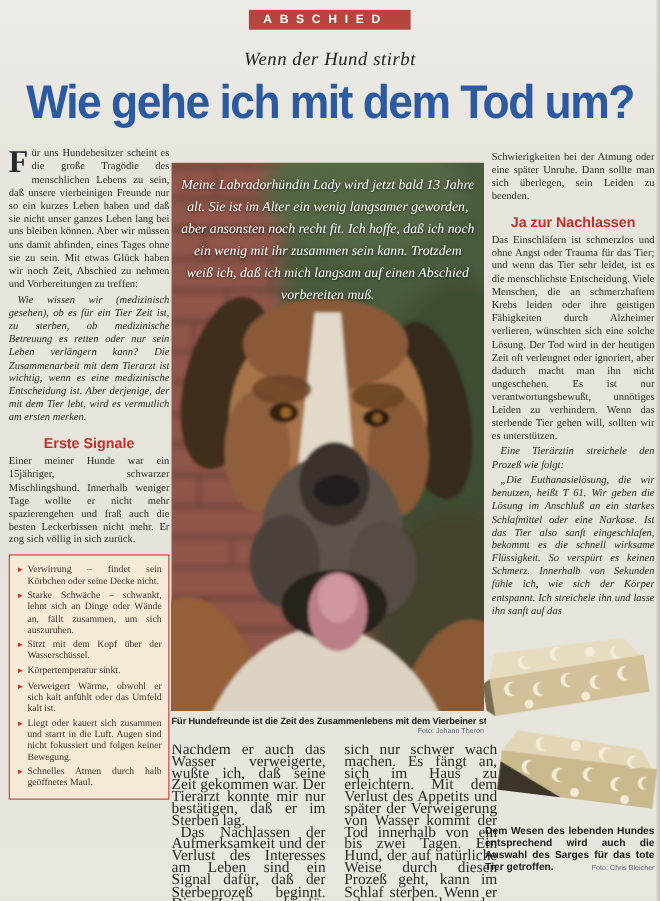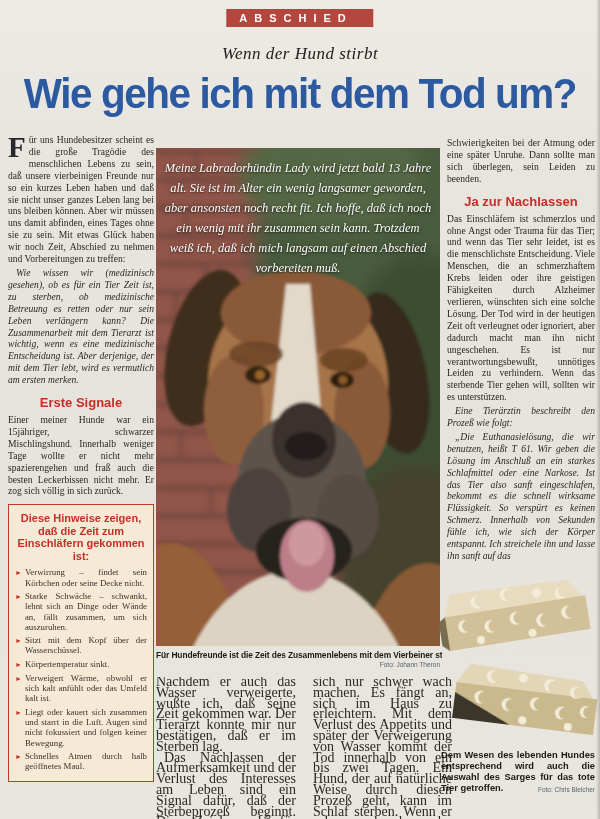--- a/index.html
+++ b/index.html
@@ -73,21 +73,20 @@
   <div class="subtitle">Wenn der Hund stirbt</div>
   <h1 class="headline">Wie gehe ich mit dem Tod um?</h1>
 
   <div class="col col-left">
     <p><span class="dropcap">F</span><span>ür uns Hundebesitzer scheint es die große Tragödie des menschlichen Lebens zu sein, daß unsere vierbeinigen Freunde nur so ein kurzes Leben haben und daß sie nicht unser ganzes Leben lang bei uns bleiben können. Aber wir müssen uns damit abfinden, eines Tages ohne sie zu sein. Mit etwas Glück haben wir noch Zeit, Abschied zu nehmen und Vorbereitungen zu treffen:</span></p>
     <p class="ind">Wie wissen wir (medizinisch gesehen), ob es für ein Tier Zeit ist, zu sterben, ob medizinische Betreuung es retten oder nur sein Leben verlängern kann? Die Zusammenarbeit mit dem Tierarzt ist wichtig, wenn es eine medizinische Entscheidung ist. Aber derjenige, der mit dem Tier lebt, wird es vermutlich am ersten merken.</p>
     <h3 class="redhead">Erste Signale</h3>
     <p>Einer meiner Hunde war ein 15jähriger, schwarzer Mischlingshund. Innerhalb weniger Tage wollte er nicht mehr spazierengehen und fraß auch die besten Leckerbissen nicht mehr. Er zog sich völlig in sich zurück.</p>
 
     <div class="hintbox">
-      <div class="hintbox-title">Diese Hinweise zeigen, daß die Zeit zum Einschläfern gekommen ist:</div>
       <ul>
         <li>
             <span class="arrow">►</span>
             <span>Verwirrung – findet sein Körbchen oder seine Decke nicht.</span>
           </li>
         <li>
             <span class="arrow">►</span>
             <span>Starke Schwäche – schwankt, lehnt sich an Dinge oder Wände an, fällt zusammen, um sich auszuruhen.</span>
           </li>
         <li>
@@ -178,21 +177,21 @@
     <p class="ind">Das Nachlassen der Aufmerksamkeit und der Verlust des Interesses am Leben sind ein Signal dafür, daß der Sterbeprozeß beginnt. Die Zeichen hierfür können vielfältig sein. Das Tier schläft vielleicht viel und läßt</p>
   </div>
   <div class="mid-col mid-2">
     <p>sich nur schwer wach machen. Es fängt an, sich im Haus zu erleichtern. Mit dem Verlust des Appetits und später der Verweigerung von Wasser kommt der Tod innerhalb von ein bis zwei Tagen. Ein Hund, der auf natürliche Weise durch diesen Prozeß geht, kann im Schlaf sterben. Wenn er schwer krank oder verletzt ist, dann könnte er Schmerzen haben, Erbrechen, Durchfall,</p>
   </div>
 
   <div class="col col-right">
     <p>Schwierigkeiten bei der Atmung oder eine später Unruhe. Dann sollte man sich überlegen, sein Leiden zu beenden.</p>
     <h3 class="redhead">Ja zur Nachlassen</h3>
     <p>Das Einschläfern ist schmerzlos und ohne Angst oder Trauma für das Tier; und wenn das Tier sehr leidet, ist es die menschlichste Entscheidung. Viele Menschen, die an schmerzhaftem Krebs leiden oder ihre geistigen Fähigkeiten durch Alzheimer verlieren, wünschten sich eine solche Lösung. Der Tod wird in der heutigen Zeit oft verleugnet oder ignoriert, aber dadurch macht man ihn nicht ungeschehen. Es ist nur verantwortungsbewußt, unnötiges Leiden zu verhindern. Wenn das sterbende Tier gehen will, sollten wir es unterstützen.</p>
-    <p class="ind">Eine Tierärztin beschreibt den Prozeß wie folgt:</p>
+    <p class="ind">Eine Tierärztin streichele den Prozeß wie folgt:</p>
     <p class="ind">„Die Euthanasielösung, die wir benutzen, heißt T 61. Wir geben die Lösung im Anschluß an ein starkes Schlafmittel oder eine Narkose. Ist das Tier also sanft eingeschlafen, bekommt es die schnell wirksame Flüssigkeit. So verspürt es keinen Schmerz. Innerhalb von Sekunden fühle ich, wie sich der Körper entspannt. Ich streichele ihn und lasse ihn sanft auf das</p>
   </div>
 
   <div class="coffins">
     <svg width="162" height="168" viewBox="0 0 162 168">
       <defs>
         <filter id="cb" x="-20%" y="-20%" width="140%" height="140%">
             <feGaussianBlur stdDeviation=".7"></feGaussianBlur>
           </filter>
       </defs>

